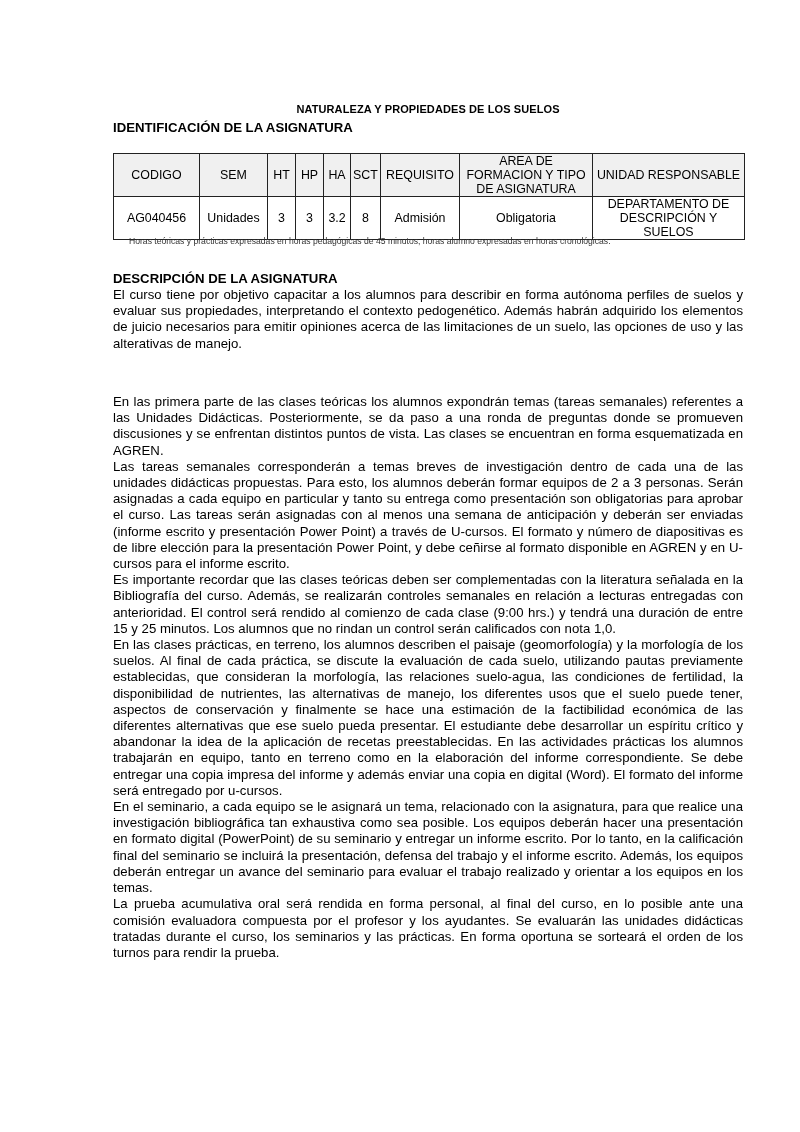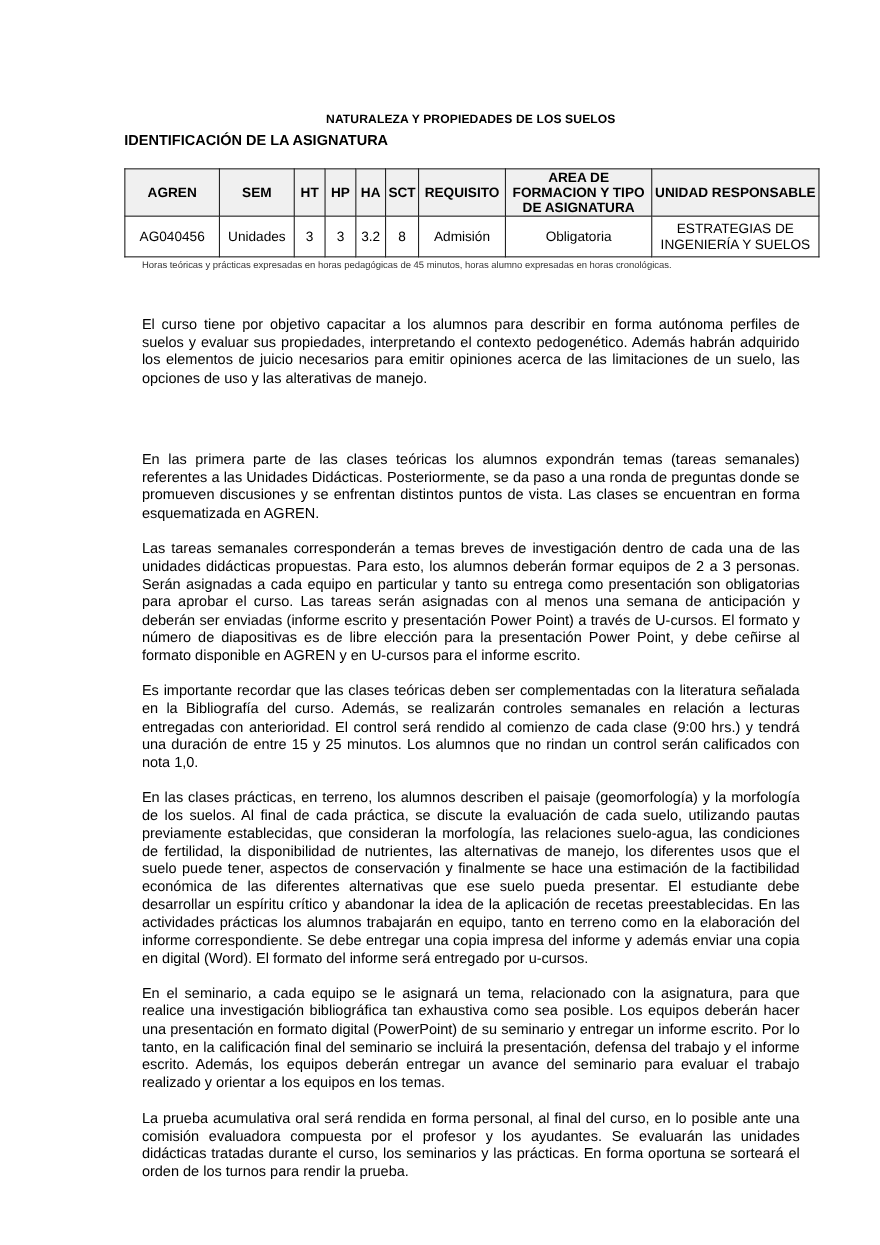--- a/index.html
+++ b/index.html
@@ -53,21 +53,21 @@
     }
     table.ident th, table.ident td {
       border: 1.3px solid #222;
       text-align: center;
       vertical-align: middle;
       padding: 0 1px;
       line-height: 14px;
     }
     table.ident th {
       background: #f0f0f0;
-      font-weight: bold;
+      font-weight: normal;
       height: 42px;
       text-align: center;
     }
     table.ident td {
       height: 36px;
       font-weight: normal;
     }
     .footnote {
       position: absolute;
       top: 236px;
@@ -83,21 +83,21 @@
       left: 0;
       width: 630px;
     }
     .strat-block {
       position: absolute;
       top: 394px;
       left: 0;
       width: 630px;
     }
     .para {
-      margin: 16px;
+      margin: 0;
       font-size: 13.2px;
       line-height: 16.2px;
       text-align: justify;
     }
   </style>
 </head>
 <body>
 
 <div class="page">
 
@@ -112,49 +112,50 @@
       <col style="width:28px">
       <col style="width:28px">
       <col style="width:27px">
       <col style="width:30px">
       <col style="width:79px">
       <col style="width:133px">
       <col style="width:152px">
     </colgroup>
     <thead>
       <tr>
-        <th>AGREN</th>
+        <th>CODIGO</th>
         <th>SEM</th>
         <th>HT</th>
         <th>HP</th>
         <th>HA</th>
         <th>SCT</th>
         <th>REQUISITO</th>
         <th>AREA DE FORMACION Y TIPO DE ASIGNATURA</th>
         <th>UNIDAD RESPONSABLE</th>
       </tr>
     </thead>
     <tbody>
       <tr>
         <td>AG040456</td>
         <td>Unidades</td>
         <td>3</td>
         <td>3</td>
         <td>3.2</td>
         <td>8</td>
         <td>Admisión</td>
         <td>Obligatoria</td>
-        <td>ESTRATEGIAS DE INGENIERÍA Y SUELOS</td>
+        <td>DEPARTAMENTO DE DESCRIPCIÓN Y SUELOS</td>
       </tr>
     </tbody>
   </table>
 
   <div class="footnote">Horas teóricas y prácticas expresadas en horas pedagógicas de 45 minutos, horas alumno expresadas en horas cronológicas.</div>
 
   <section class="desc-block">
+    <h2 class="section-heading">DESCRIPCIÓN DE LA ASIGNATURA</h2>
     <p class="para">El curso tiene por objetivo capacitar a los alumnos para describir en forma autónoma perfiles de suelos y evaluar sus propiedades, interpretando el contexto pedogenético. Además habrán adquirido los elementos de juicio necesarios para emitir opiniones acerca de las limitaciones de un suelo, las opciones de uso y las alterativas de manejo.</p>
   </section>
 
   <section class="strat-block">
     <p class="para">En las primera parte de las clases teóricas los alumnos expondrán temas (tareas semanales) referentes a las Unidades Didácticas. Posteriormente, se da paso a una ronda de preguntas donde se promueven discusiones y se enfrentan distintos puntos de vista. Las clases se encuentran en forma esquematizada en AGREN.</p>
     <p class="para">Las tareas semanales corresponderán a temas breves de investigación dentro de cada una de las unidades didácticas propuestas. Para esto, los alumnos deberán formar equipos de 2 a 3 personas. Serán asignadas a cada equipo en particular y tanto su entrega como presentación son obligatorias para aprobar el curso. Las tareas serán asignadas con al menos una semana de anticipación y deberán ser enviadas (informe escrito y presentación Power Point) a través de U-cursos. El formato y número de diapositivas es de libre elección para la presentación Power Point, y debe ceñirse al formato disponible en AGREN y en U-cursos para el informe escrito.</p>
     <p class="para">Es importante recordar que las clases teóricas deben ser complementadas con la literatura señalada en la Bibliografía del curso. Además, se realizarán controles semanales en relación a lecturas entregadas con anterioridad. El control será rendido al comienzo de cada clase (9:00 hrs.) y tendrá una duración de entre 15 y 25 minutos. Los alumnos que no rindan un control serán calificados con nota 1,0.</p>
     <p class="para">En las clases prácticas, en terreno, los alumnos describen el paisaje (geomorfología) y la morfología de los suelos. Al final de cada práctica, se discute la evaluación de cada suelo, utilizando pautas previamente establecidas, que consideran la morfología, las relaciones suelo-agua, las condiciones de fertilidad, la disponibilidad de nutrientes, las alternativas de manejo, los diferentes usos que el suelo puede tener, aspectos de conservación y finalmente se hace una estimación de la factibilidad económica de las diferentes alternativas que ese suelo pueda presentar. El estudiante debe desarrollar un espíritu crítico y abandonar la idea de la aplicación de recetas preestablecidas. En las actividades prácticas los alumnos trabajarán en equipo, tanto en terreno como en la elaboración del informe correspondiente. Se debe entregar una copia impresa del informe y además enviar una copia en digital (Word). El formato del informe será entregado por u-cursos.</p>
     <p class="para">En el seminario, a cada equipo se le asignará un tema, relacionado con la asignatura, para que realice una investigación bibliográfica tan exhaustiva como sea posible. Los equipos deberán hacer una presentación en formato digital  (PowerPoint) de su seminario y entregar un informe escrito. Por lo tanto, en la calificación final del seminario se incluirá la presentación, defensa del trabajo y el informe escrito. Además, los equipos deberán entregar un avance del seminario para evaluar el trabajo realizado y orientar a los equipos en los temas.</p>
     <p class="para">La prueba acumulativa oral será rendida en forma personal, al final del curso, en lo posible ante una comisión evaluadora compuesta por el profesor y los ayudantes. Se evaluarán las unidades didácticas tratadas durante el curso, los seminarios y las prácticas. En forma oportuna se sorteará el orden de los turnos para rendir la prueba.</p>

